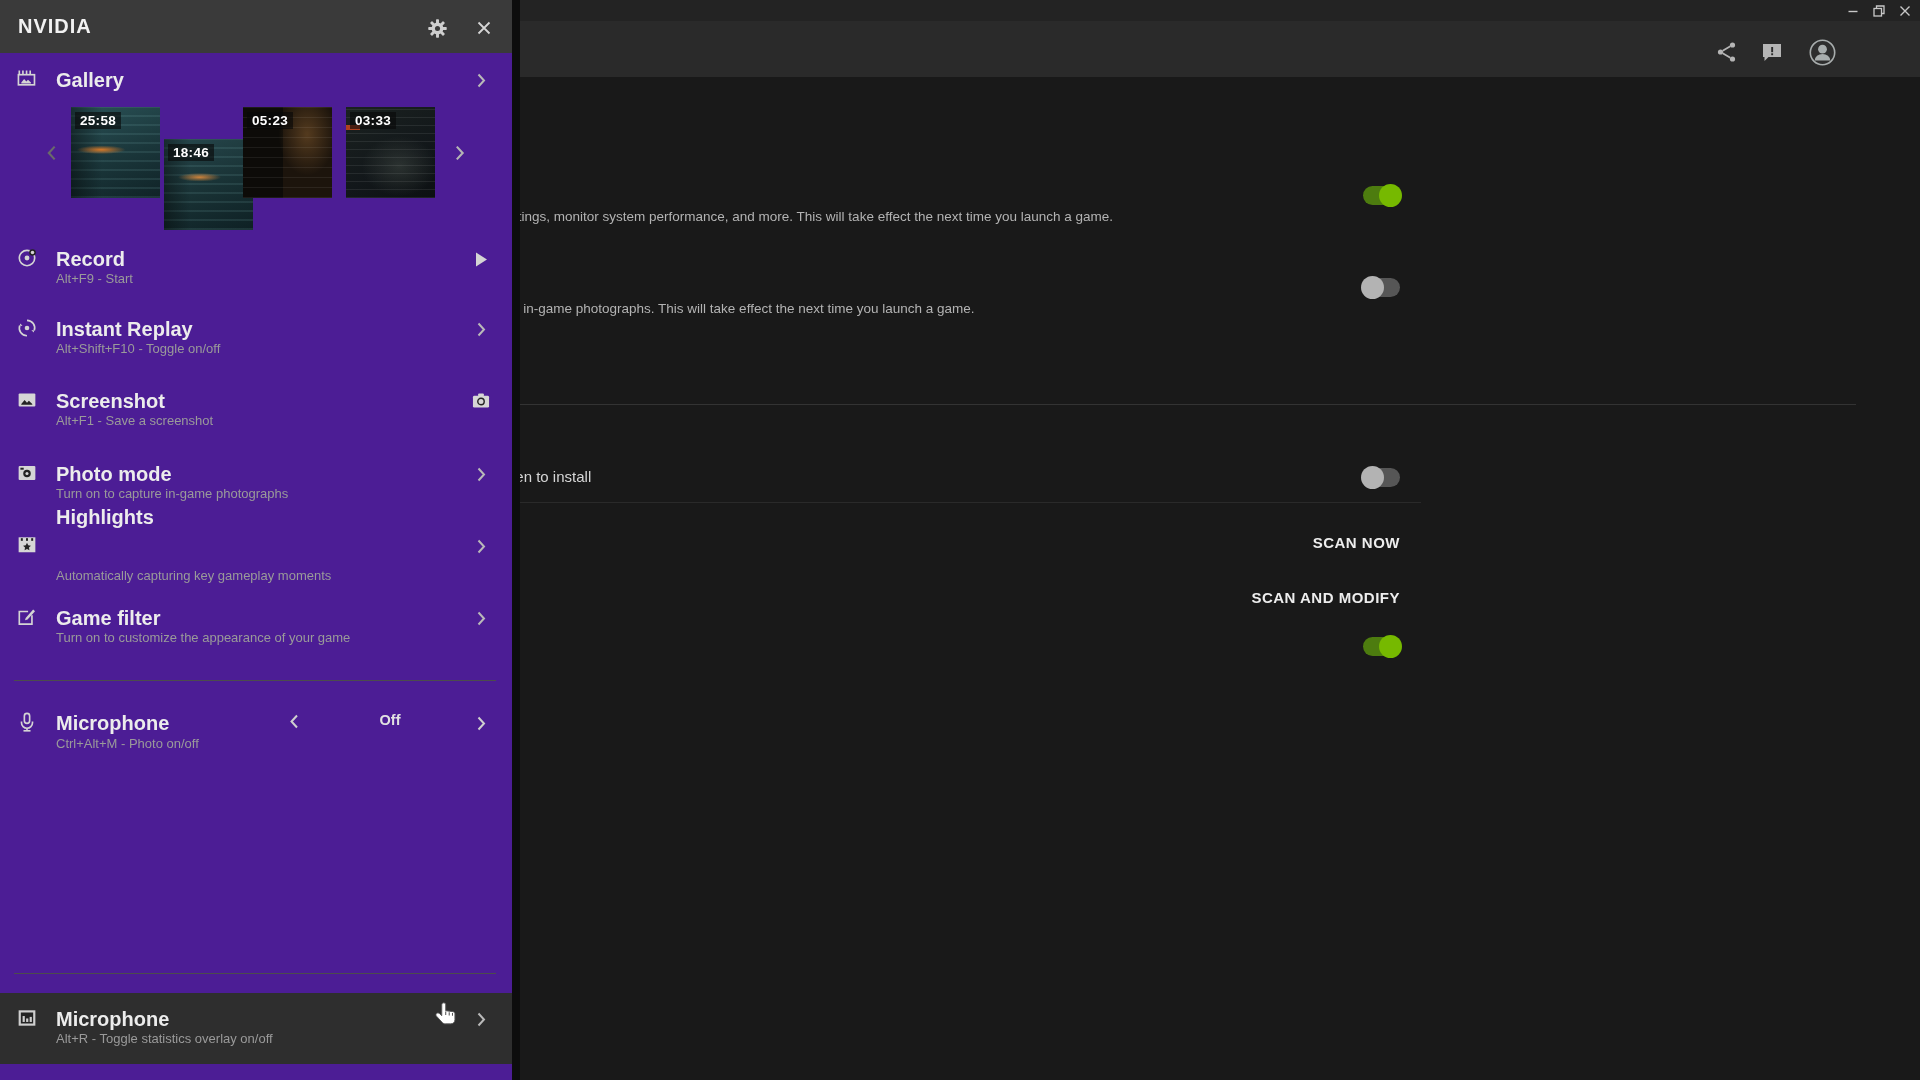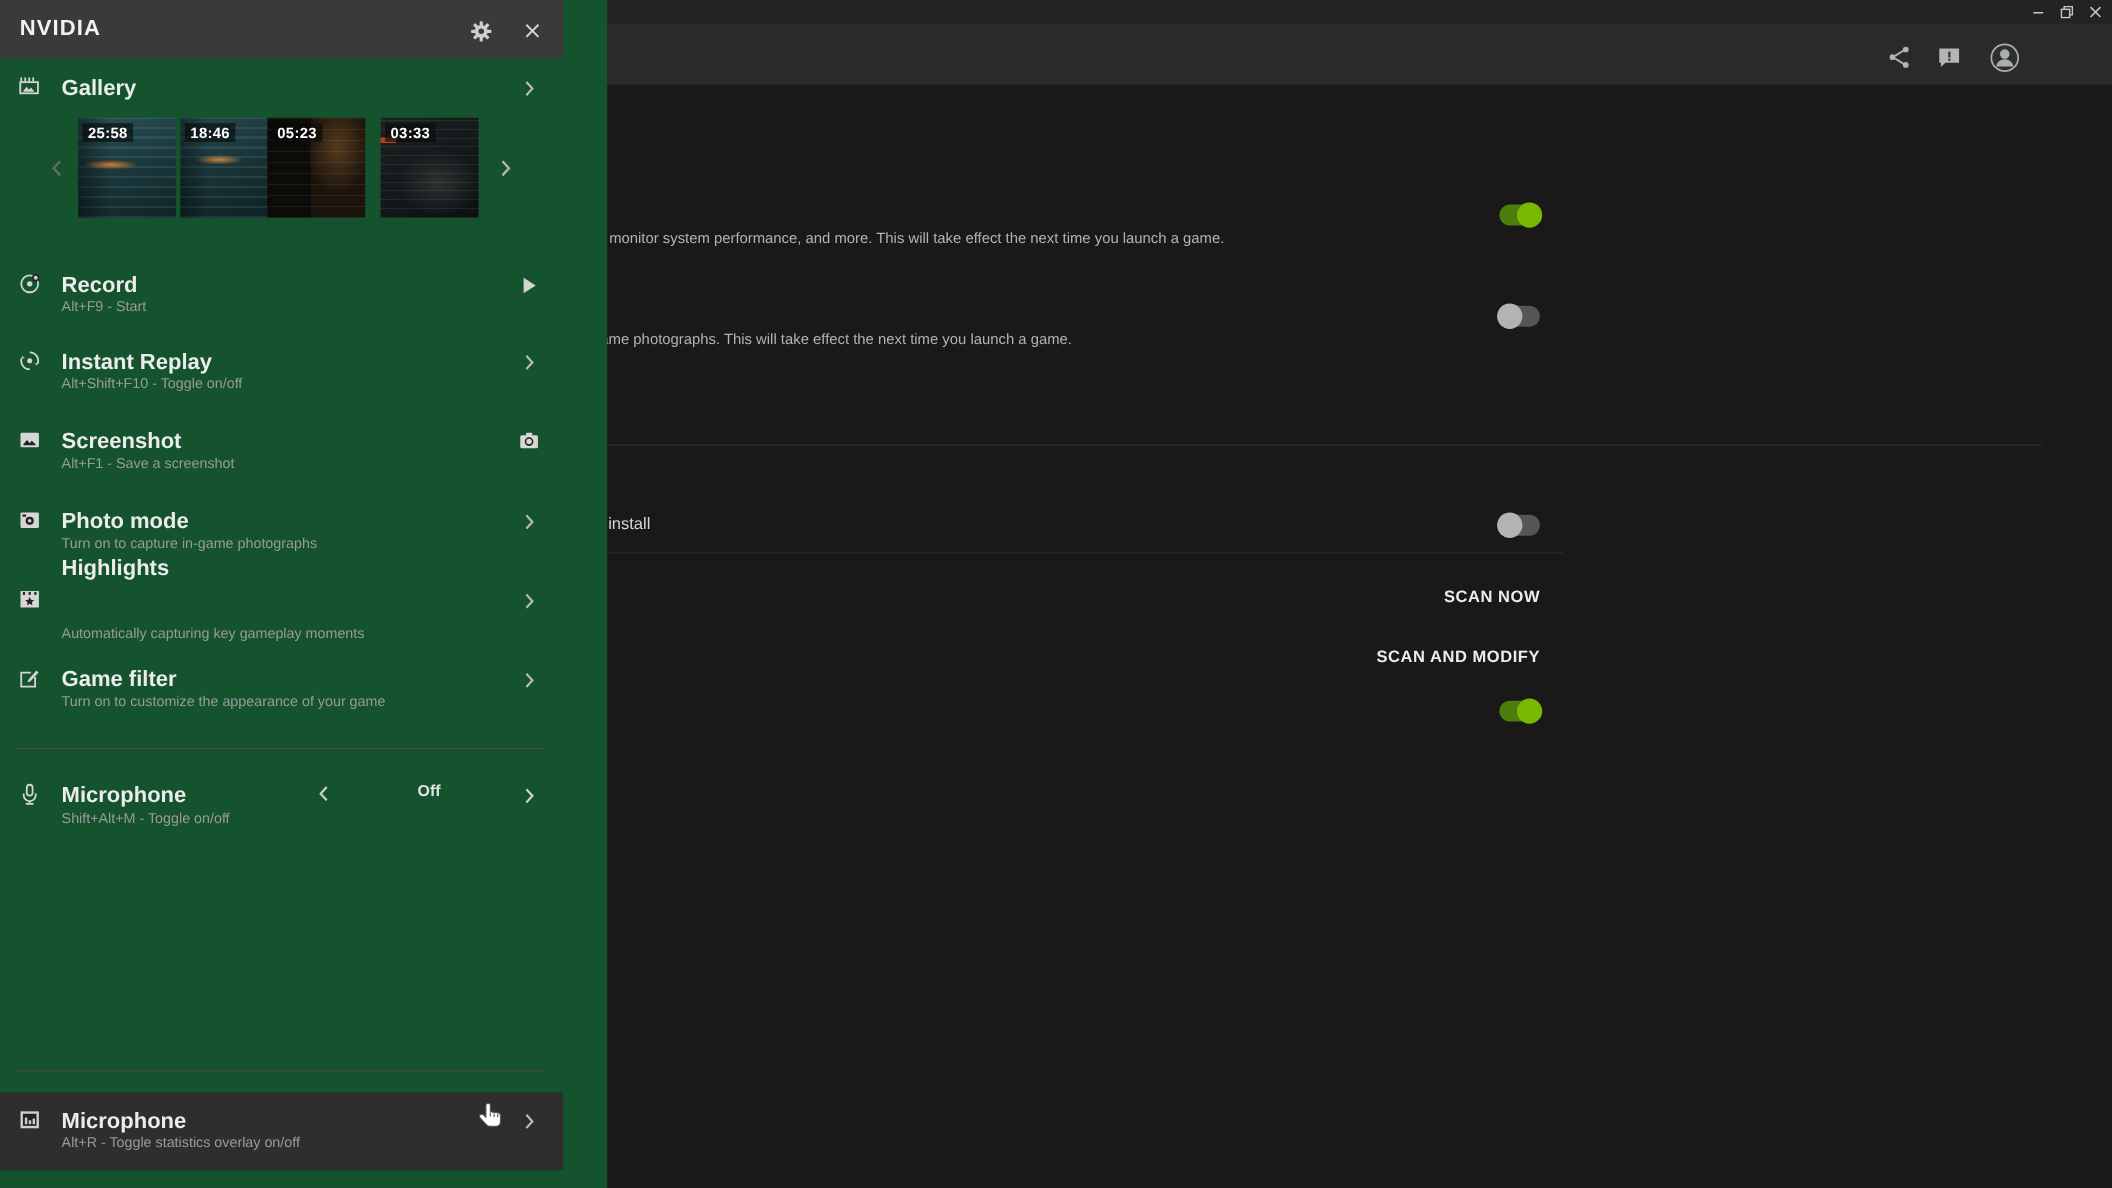--- a/index.html
+++ b/index.html
@@ -20,21 +20,21 @@
   .bg-divider.faint{background:#2a2a2a;}
   
   .toggle{position:absolute;width:37px;height:19px;border-radius:10px;}
   .toggle .knob{position:absolute;width:23px;height:23px;border-radius:50%;top:-2px;}
   .toggle.on{background:#4d7c0f;}
   .toggle.on .knob{right:-2px;background:#76b900;}
   .toggle.off{background:#565656;}
   .toggle.off .knob{left:-2px;background:#b3b3b3;}
   
   #gap-strip{position:absolute;left:512px;top:0;width:8px;height:1080px;background:#0d0d0d;z-index:6;}
-  #overlay-panel{position:absolute;left:0;top:0;width:552px;height:1080px;background:#14532d;z-index:10;text-decoration:underline;}
+  #overlay-panel{position:absolute;left:0;top:0;width:512px;height:1080px;background:#4c1d95;z-index:10;text-decoration:underline;}
   #panel-header{position:absolute;left:0;top:0;width:512px;height:53px;background:#3a3a3a;}
   #panel-title{position:absolute;left:18px;top:15px;color:#f2f2f2;font-size:20px;font-weight:bold;letter-spacing:1px;}
   .panel-hbtn{position:absolute;top:16px;width:24px;height:24px;display:flex;align-items:center;justify-content:center;}
   .row-title{position:absolute;left:56px;color:#ececec;font-size:20px;font-weight:600;white-space:nowrap;}
   .row-sub{position:absolute;left:56px;color:#9a9a9a;font-size:13px;white-space:nowrap;}
   .row-icon{position:absolute;left:16px;width:22px;height:22px;}
   .row-right{position:absolute;left:472px;width:18px;height:18px;display:flex;align-items:center;justify-content:center;}
   .panel-divider{position:absolute;left:14px;width:482px;height:1px;background:#4c4c4c;}
   #stats-row-bg{position:absolute;left:0;top:993px;width:512px;height:71px;background:#2e2e2e;}
   
@@ -43,21 +43,21 @@
     font-size:13.5px;font-weight:bold;padding:1px 5px;letter-spacing:.3px;}
   .t1{background:
       radial-gradient(ellipse 34px 6px at 34% 47%, rgba(225,125,40,.95), rgba(225,125,40,0) 72%),
       linear-gradient(90deg, rgba(0,0,0,.45), rgba(0,0,0,0) 35%),
       repeating-linear-gradient(0deg, rgba(140,200,200,.12) 0 2px, rgba(0,0,0,0) 2px 9px),
       linear-gradient(160deg,#2a5257 0%,#1a363a 55%,#102327 100%);}
   .t2{background:
       radial-gradient(ellipse 30px 6px at 40% 42%, rgba(225,140,60,.9), rgba(225,140,60,0) 72%),
       linear-gradient(90deg, rgba(0,0,0,.4), rgba(0,0,0,0) 30%),
       repeating-linear-gradient(0deg, rgba(140,200,200,.12) 0 2px, rgba(0,0,0,0) 2px 9px),
-      linear-gradient(160deg,#27484d 0%,#183134 55%,#0e2024 100%);}
+      linear-gradient(160deg,#27484d 0%,#183134 55%,#0e2024 100%); margin-top: 32px;}
   .t3{background:
       repeating-linear-gradient(0deg, rgba(255,255,255,.07) 0 1px, rgba(0,0,0,0) 1px 10px),
       radial-gradient(ellipse 38px 55px at 72% 30%, rgba(130,90,45,.55), rgba(0,0,0,0) 75%),
       linear-gradient(90deg,#0d0b08 0 45%,#1c140c 45% 100%);}
   .t4{background:
       linear-gradient(90deg, rgba(200,70,30,.85) 0 14px, rgba(0,0,0,0) 14px) 0 18px / 89px 5px no-repeat,
       repeating-linear-gradient(0deg, rgba(255,255,255,.08) 0 1px, rgba(0,0,0,0) 1px 8px),
       radial-gradient(ellipse 50px 40px at 60% 65%, rgba(90,100,90,.35), rgba(0,0,0,0) 75%),
       linear-gradient(150deg,#1b2220 0%,#12171a 60%,#0c1012 100%);}
   .strip-nav{position:absolute;top:141px;width:16px;height:24px;display:flex;align-items:center;justify-content:center;}
@@ -312,21 +312,21 @@
     <svg width="22" height="22" viewBox="0 0 20 20">
       <g fill="none" stroke="#d4d4d4" stroke-width="1.5">
         <rect x="7.6" y="2.2" width="4.8" height="9" rx="2.4"></rect>
         <path d="M5 9.5 v1.2 a5 5 0 0 0 10 0 v-1.2"></path>
         <path d="M10 15.7 V18"></path>
         <path d="M6.8 18 H13.2"></path>
       </g>
     </svg>
   </div>
   <div class="row-title" style="top:712px">Microphone</div>
-  <div class="row-sub" style="top:736px">Shift+Alt+M - Toggle on/off</div>
+  <div class="row-sub" style="top:736px">Ctrl+Alt+M - Photo on/off</div>
   <div class="abs" style="left:290px;top:714px;width:14px;height:16px">
     <svg width="9" height="15" viewBox="0 0 9 15">
         <path d="M7 1.5 L1.5 7.5 L7 13.5" stroke="#cfcfcf" stroke-width="2" fill="none"></path>
       </svg>
   </div>
   <div class="abs" style="left:362px;top:712px;width:56px;text-align:center;color:#e2e2e2;font-size:14.5px;font-weight:600">Off</div>
   <div class="row-right" style="top:714px">
     <svg width="9" height="15" viewBox="0 0 9 15">
         <path d="M1.5 1.5 L7 7.5 L1.5 13.5" stroke="#cfcfcf" stroke-width="2" fill="none"></path>
       </svg>

